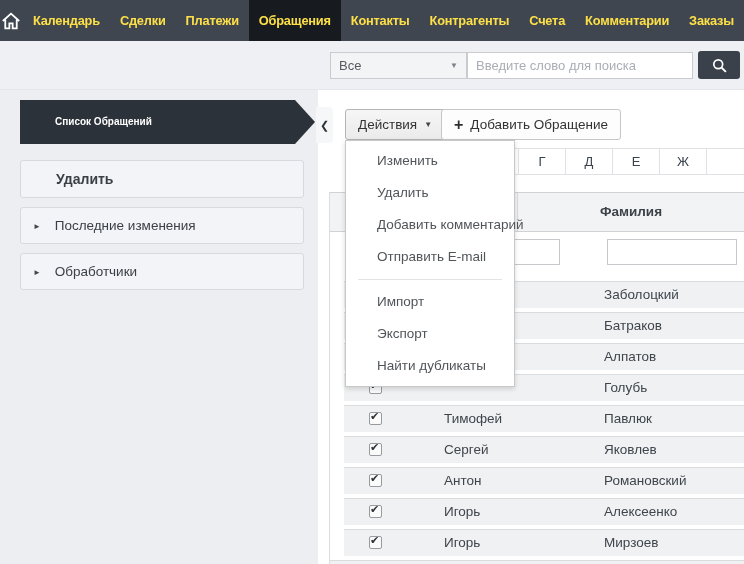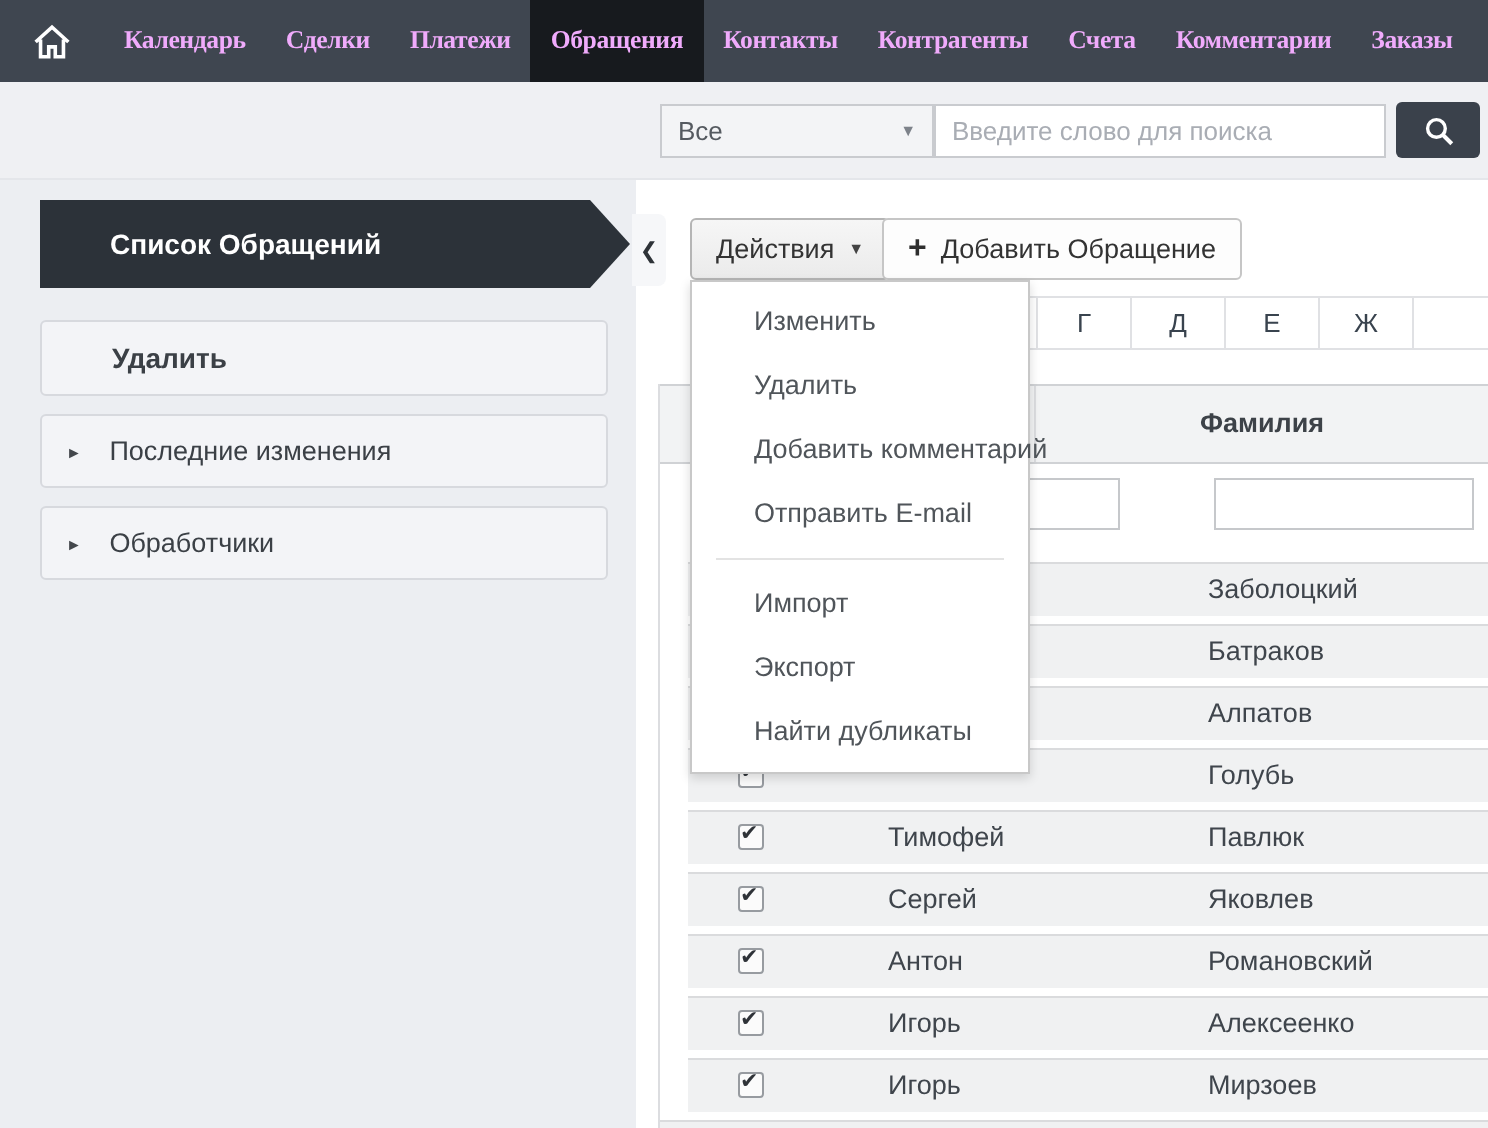--- a/index.html
+++ b/index.html
@@ -4,22 +4,22 @@
 <style>
   * { margin:0; padding:0; box-sizing:border-box; }
   html,body { width:744px; height:564px; overflow:hidden; }
   body { font-family:"Liberation Sans","DejaVu Sans",sans-serif; background:#ffffff; position:relative; }
   #app { position:relative; width:744px; height:564px; overflow:hidden; }
 
   
   .topnav { position:absolute; left:0; top:0; width:744px; height:41px;
             background:#3f4650; display:flex; align-items:stretch; z-index:5; }
   .home-btn { width:52px; display:flex; align-items:center; justify-content:center; cursor:pointer; }
-  .nav-item { display:flex; align-items:center; padding:0 10px; color:#f0abfc;
-              font-size:12.8px; font-weight:700; letter-spacing:-0.2px; cursor:pointer; white-space:nowrap;font-family:Liberation Serif, serif; }
+  .nav-item { display:flex; align-items:center; padding:0 10px; color:#fde047;
+              font-size:12.8px; font-weight:700; letter-spacing:-0.2px; cursor:pointer; white-space:nowrap; }
   .nav-item.active { background:#171a1e; }
 
   
   .subbar { position:absolute; left:0; top:41px; width:744px; height:49px;
             background:#eff0f3; border-bottom:1px solid #e4e6ea; z-index:4; }
   .cat-select { position:absolute; left:330px; top:11px; width:137px; height:27px;
                 background:#f3f4f6; border:1px solid #c9cbcf; color:#555a60; font-size:13px;
                 line-height:25px; padding:0 8px; cursor:pointer; }
   .cat-select .caret { position:absolute; right:8px; top:0; line-height:25px; font-size:8px; color:#7d828a; }
   .search-input { position:absolute; left:467px; top:11px; width:226px; height:27px;
@@ -27,21 +27,21 @@
                   padding:0 8px; font-family:"Liberation Sans","DejaVu Sans",sans-serif; outline:none; }
   .search-input::placeholder { color:#a9adb4; }
   .search-btn { position:absolute; left:698px; top:10px; width:42px; height:28px;
                 background:#3a414b; border:none; border-radius:3px; cursor:pointer;
                 display:flex; align-items:center; justify-content:center; }
 
   
   .sidebar { position:absolute; left:0; top:90px; width:318px; height:474px; background:#eceef2; }
   .pennant { position:absolute; left:20px; top:10px; width:295px; height:44px; background:#2c3239;
              clip-path:polygon(0 0, calc(100% - 20px) 0, 100% 50%, calc(100% - 20px) 100%, 0 100%);
-             color:#ffffff; font-size:14px; font-weight:700; line-height:44px; padding-left:35px; cursor:pointer; }
+             color:#ffffff; font-size:10px; font-weight:700; line-height:44px; padding-left:35px; cursor:pointer; }
   .side-box { position:absolute; left:20px; width:284px; background:#f3f4f7;
               border:1px solid #d7d9de; border-radius:3px; cursor:pointer; color:#3b4046; }
   .side-widgets { top:70px; height:38px; line-height:36px; font-size:14px; font-weight:700; padding-left:35px; }
   .side-acc { height:37px; line-height:35px; font-size:13.5px; padding-left:12px; }
   .side-acc .tri { font-size:8px; color:#43474c; margin-right:10px; vertical-align:1px; }
   .collapse-tab { position:absolute; left:316px; top:107px; width:17px; height:36px;
                   background:#f6f7f9; border-radius:0 4px 4px 0; z-index:3; cursor:pointer;
                   display:flex; align-items:center; justify-content:center;
                   color:#2e3338; font-size:11px; font-weight:700; }
 

